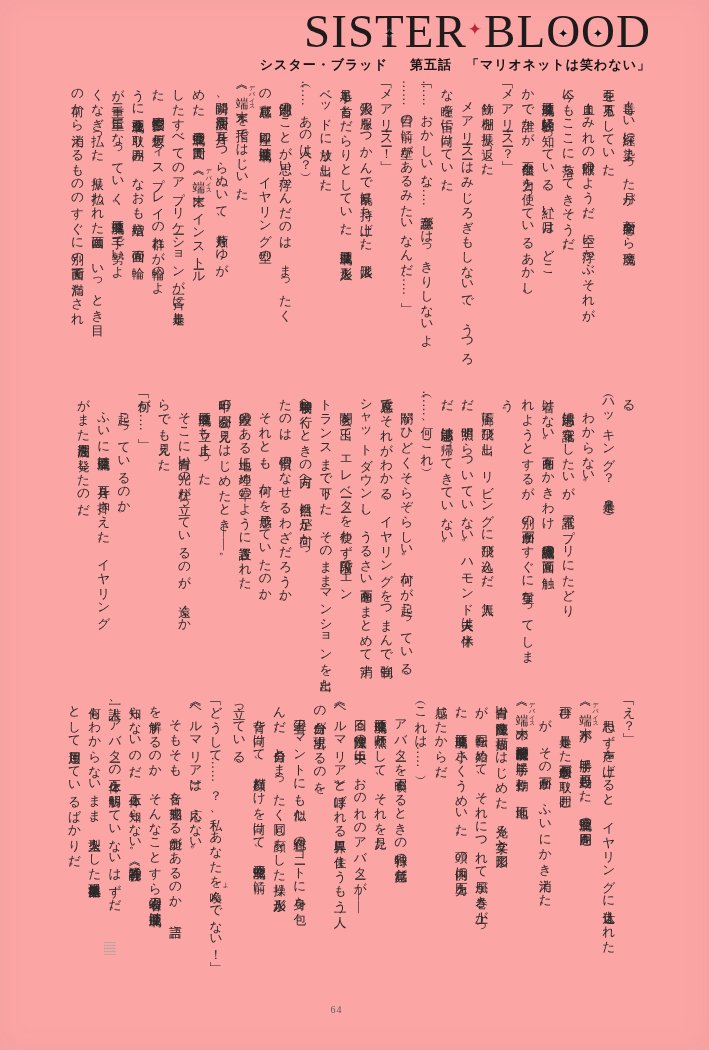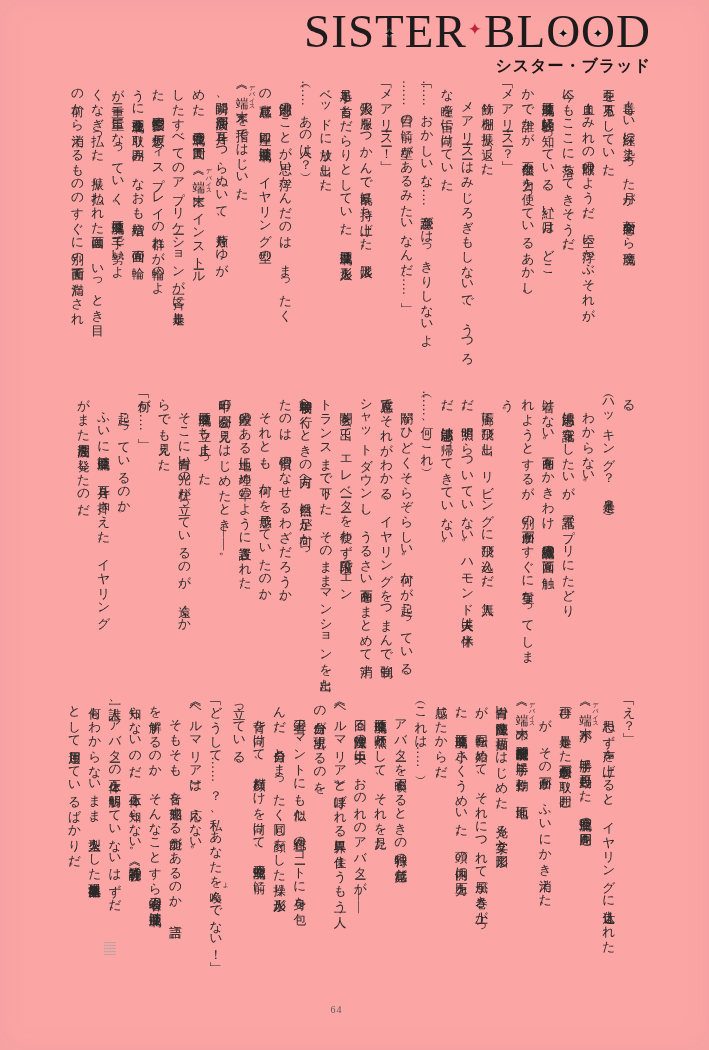--- a/index.html
+++ b/index.html
@@ -31,21 +31,21 @@
   }
   .logo .star-red{
     display:inline-block;position:relative;top:-12px;
     font-size:17px;line-height:1;margin:0 1px;
     color:#c2243e;
     font-family:"DejaVu Sans",sans-serif;
   }
   .subtitle{
     position:absolute;top:56px;right:58px;
     display:flex;gap:22px;
-    font-size:16px;font-weight:bold;
+    font-size:13px;font-weight:bold;
     color:#161514;
     letter-spacing:1px;
     white-space:nowrap;
     margin-left:8px;
   }
   
   .band{
     position:absolute;right:70px;
     height:300px;
     writing-mode:vertical-rl;
@@ -89,20 +89,21 @@
 <body>
 
 <div class="page">
 
   <div class="logo">
     <span>SIS</span><span class="host"><span>T</span><span class="star">✦</span></span><span>ER</span><span class="star-red">✦</span><span>BL</span><span class="host"><span>O</span><span class="star">✦</span></span><span class="host"><span>O</span><span class="star">✦</span></span><span>D</span>
   </div>
 
   <div class="subtitle">
     <span>シスター・ブラッド</span>
+    <span>第五話　「マリオネットは笑わない」</span>
   </div>
 
   <section class="band band-1">
       <div class="line">　毒々しい深紅に染まった月が、全面窓から魔璃</div>
       <div class="line">亜を見下ろしていた。</div>
       <div class="line">　血まみれの眼球のようだ。空に浮かぶそれが、</div>
       <div class="line">今にもここに落ちてきそうだ。</div>
       <div class="line">　魔璃亜は経験的に知っている。紅い月は、どこ</div>
       <div class="line">かで誰かが、不自然な力を使っているあかし。</div>
       <div class="line">「メアリー・スー？」</div>

